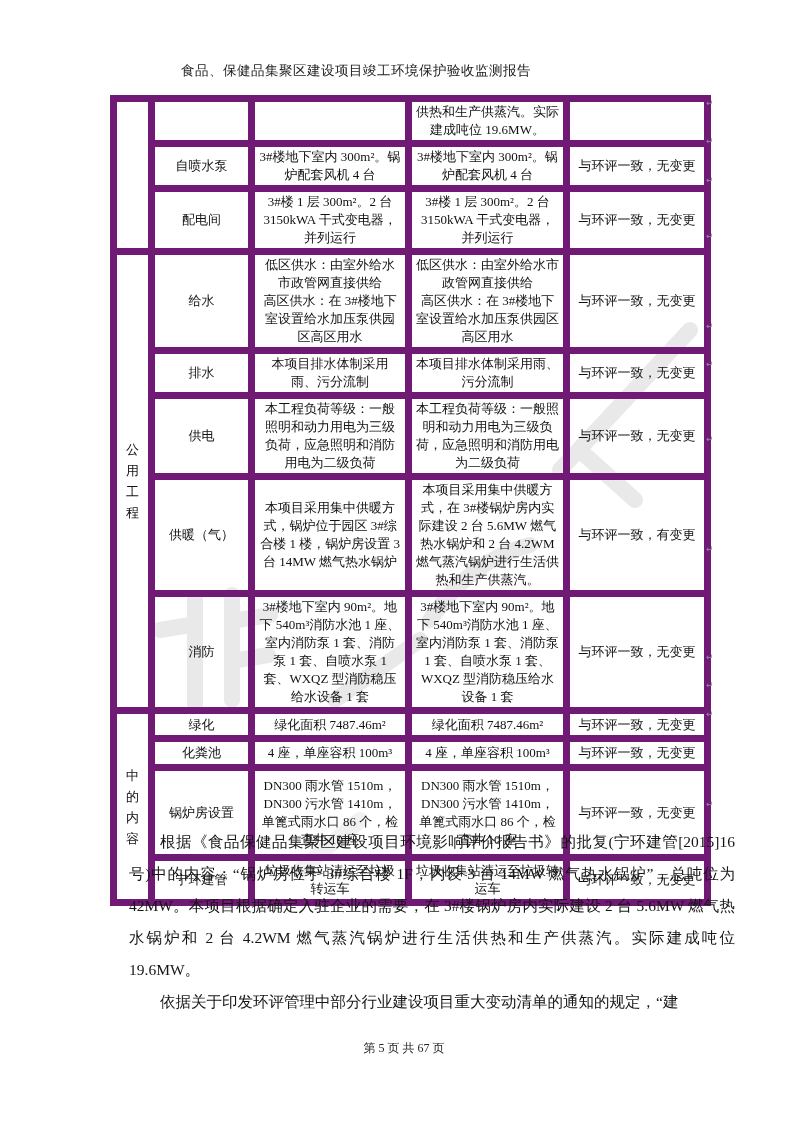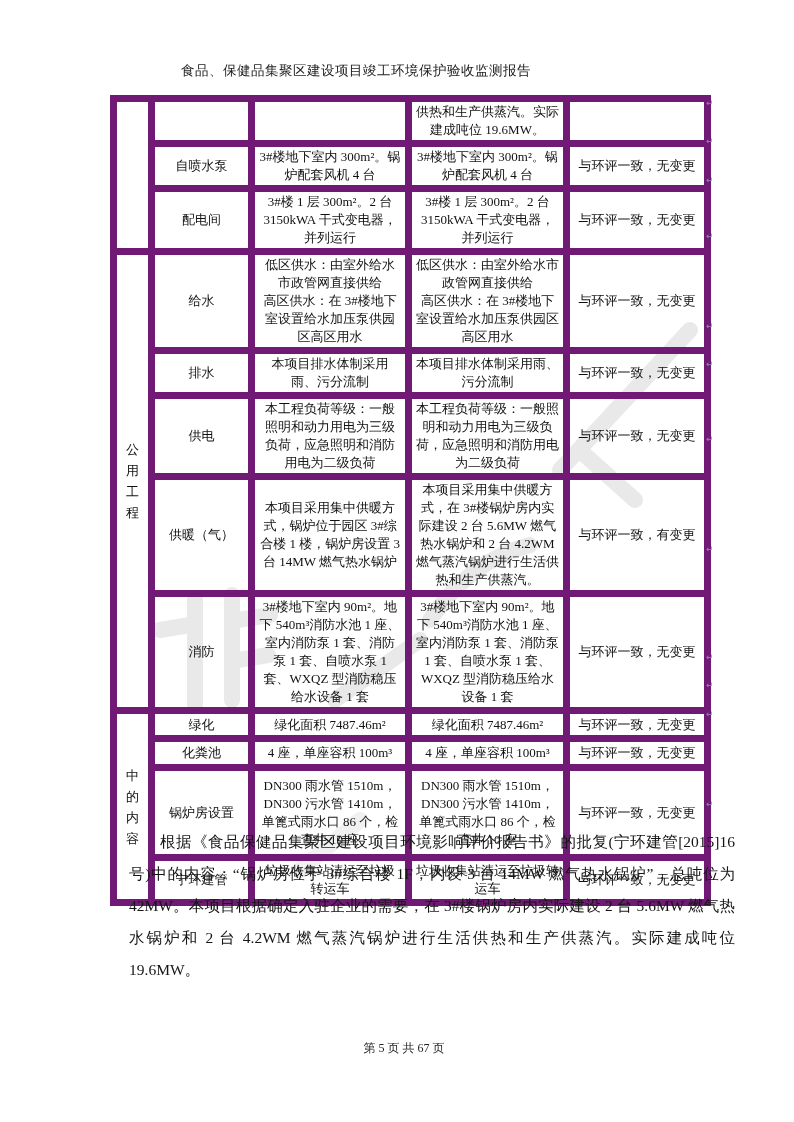--- a/index.html
+++ b/index.html
@@ -169,17 +169,18 @@
     <span style="top:435px">↵</span>
     <span style="top:545px">↵</span>
     <span style="top:653px">↵</span>
     <span style="top:681px">↵</span>
     <span style="top:710px">↵</span>
     <span style="top:800px">↵</span>
   </div>
 
   <div class="body-text">
     <p>根据《食品保健品集聚区建设项目环境影响评价报告书》的批复(宁环建管[2015]16 号)中的内容：“锅炉房位于 3#综合楼 1F，内设 3 台 14MW 燃气热水锅炉”，总吨位为 42MW。本项目根据确定入驻企业的需要，在 3#楼锅炉房内实际建设 2 台 5.6MW 燃气热水锅炉和 2 台 4.2WM 燃气蒸汽锅炉进行生活供热和生产供蒸汽。实际建成吨位 19.6MW。</p>
+    <p>依据关于印发环评管理中部分行业建设项目重大变动清单的通知的规定，“建</p>
   </div>
 
   <div class="doc-footer">第 5 页 共 67 页</div>
 
 </div>
 
 </body></html>

